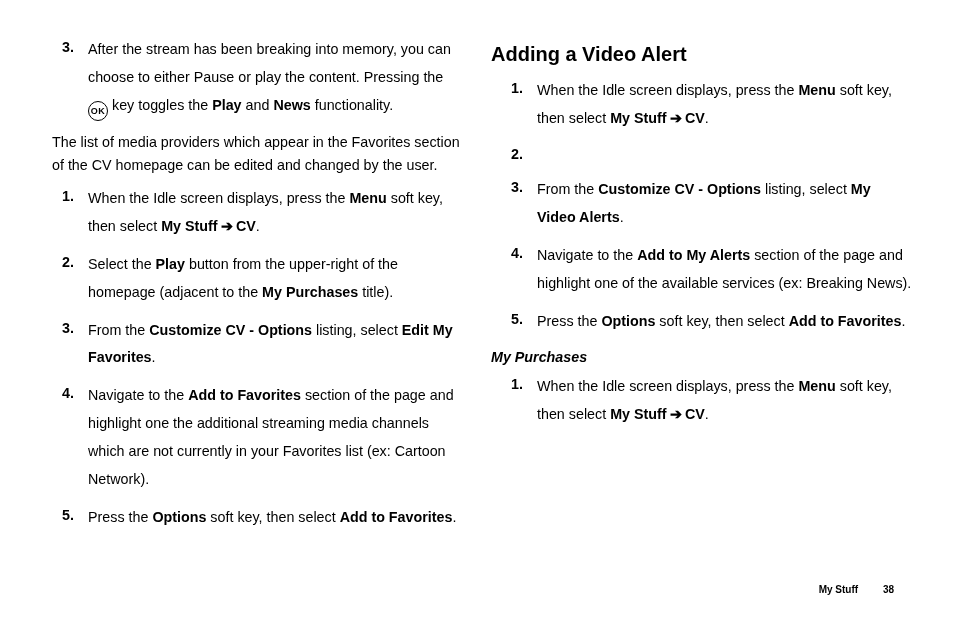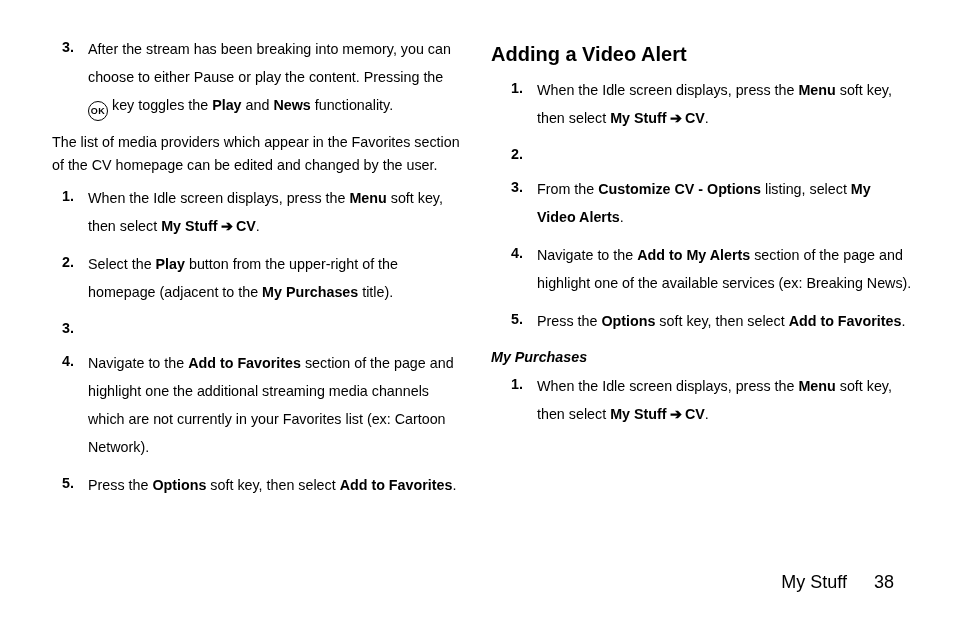--- a/index.html
+++ b/index.html
@@ -45,22 +45,23 @@
     border-radius: 50%;
     font-size: 9px; font-weight: bold;
     line-height: 1;
     vertical-align: -4px;
     letter-spacing: 0.5px;
   }
   .footer {
     position: absolute;
     right: 60px;
     bottom: 38px;
-    font-size: 18px;
+    font-size: 10px;
     color: #000;
+    font-weight: bold;
   }
   .footer .sec { margin-right: 22px; }
 </style>
 </head>
 <body>
 
 <div class="page">
 
   <div class="col">
 
@@ -83,20 +84,21 @@
         <div class="hanging-item">
           <span class="num">1.</span>
           <span class="txt"><span>When the Idle screen displays, press the </span><b class="term">Menu</b><span> soft key, then select </span><b class="term">My Stuff</b><span class="arrow"> ➔ </span><b class="term">CV</b><span>.</span></span>
         </div>
         <div class="hanging-item">
           <span class="num">2.</span>
           <span class="txt"><span>Select the </span><b class="term">Play</b><span> button from the upper-right of the homepage (adjacent to the </span><b class="term">My Purchases</b><span> title).</span></span>
         </div>
         <div class="hanging-item">
           <span class="num">3.</span>
+          <span class="txt"><span>From the </span><b class="term">Customize CV - Options</b><span> listing, select </span><b class="term">Edit My Favorites</b><span>.</span></span>
         </div>
         <div class="hanging-item">
           <span class="num">4.</span>
           <span class="txt"><span>Navigate to the </span><b class="term">Add to Favorites</b><span> section of the page and highlight one the additional streaming media channels which are not currently in your Favorites list (ex: Cartoon Network).</span></span>
         </div>
         <div class="hanging-item">
           <span class="num">5.</span>
           <span class="txt"><span>Press the </span><b class="term">Options</b><span> soft key, then select </span><b class="term">Add to Favorites</b><span>.</span></span>
         </div>
       </div>

